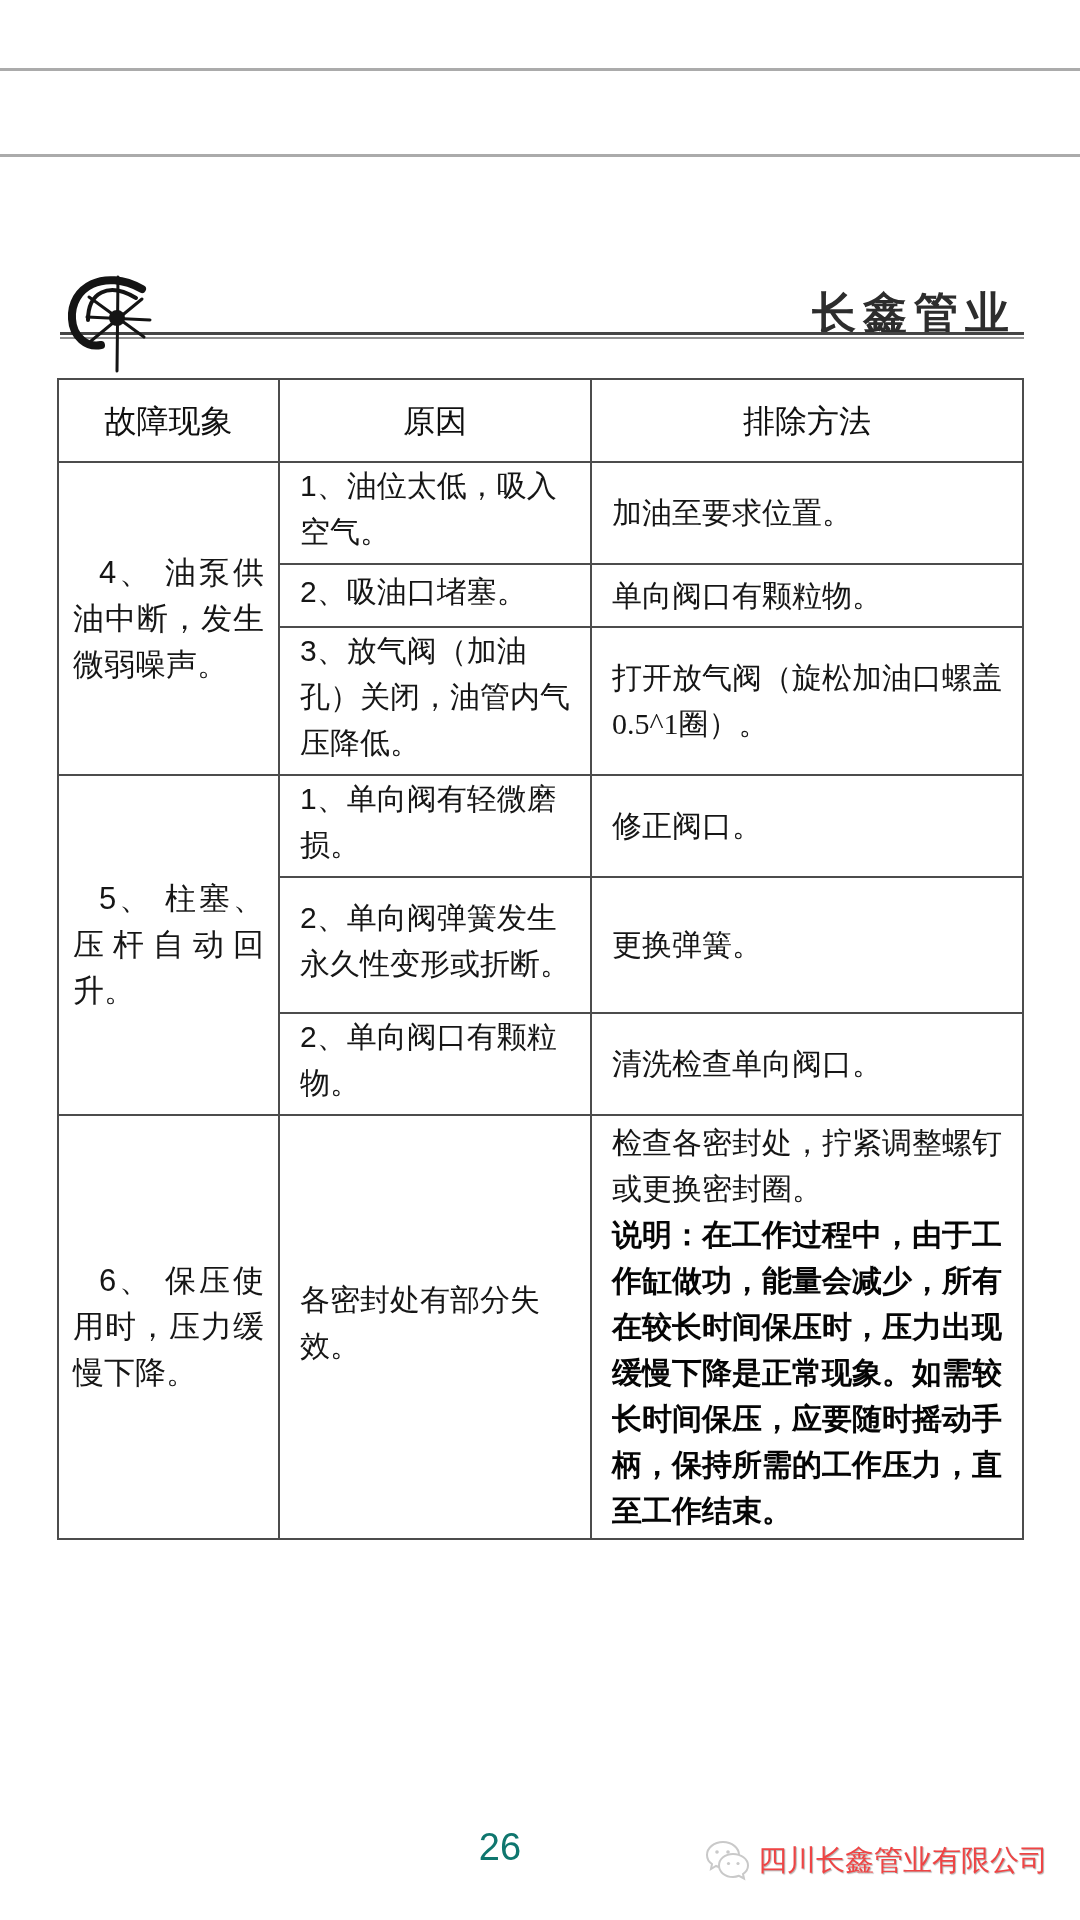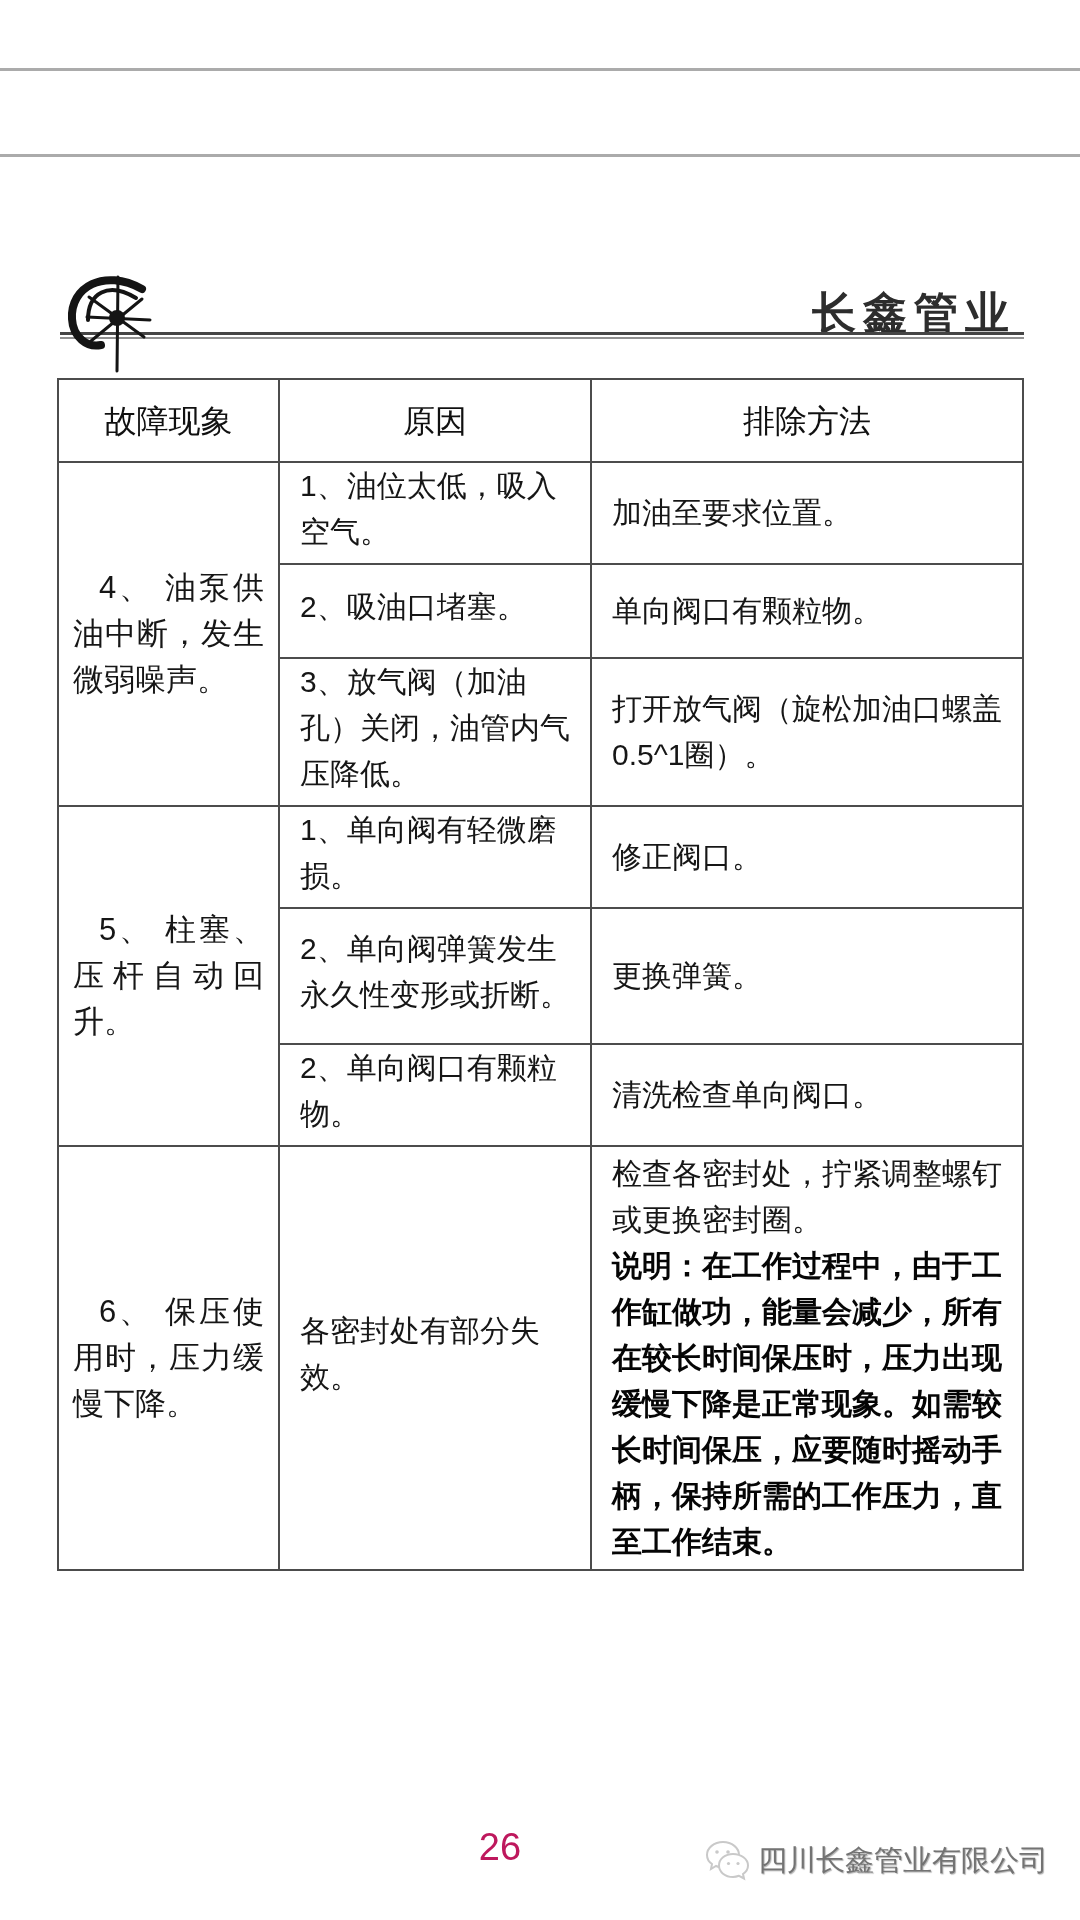--- a/index.html
+++ b/index.html
@@ -32,41 +32,41 @@
   .fault-table td,.fault-table th{
     border:2px solid #4c4c4c;vertical-align:middle;
     font-weight:400;overflow:hidden;
   }
   .fault-table th{font-size:32px;text-align:center;color:#101010;}
   td.fault-cell{
     text-align:justify;text-align-last:left;padding:0 14px;text-indent:26px;
     font-size:31px;line-height:46px;
   }
   td.cause{padding:0 12px 8px 20px;text-align:left;}
-  td.remedy{padding:0 14px 0 20px;text-align:left;}
+  td.remedy{padding:0 14px 0 20px;text-align:left;font-family:Liberation Serif, serif;}
   td.remedy .note{font-weight:700;color:#050505;}
   tr.h83{height:83px;border-radius:26px;}
   tr.h85a{height:85px;}
-  tr.h85b{height:94px;}
+  tr.h85b{height:63px;}
   tr.h121{height:121px;border-radius:17px;}
   tr.h82{height:82px;}
   tr.h136{height:136px;}
   tr.h92{height:92px;}
   tr.h424{height:424px;}
 
   .page-number{
     position:absolute;left:430px;top:1826px;width:140px;
-    text-align:center;font-size:38px;color:#be185d;
+    text-align:center;font-size:38px;color:#0f766e;
   }
   .watermark{
     position:absolute;right:32px;top:1834px;height:54px;
     display:flex;align-items:center;gap:6px;
   }
   .watermark .wm-text{
-    font-size:29px;color:#737373;letter-spacing:0px;white-space:nowrap;
+    font-size:29px;color:#ef4444;letter-spacing:0px;white-space:nowrap;
     text-shadow:1px 1px 1px #b3b3b3;
   }
 </style>
 </head>
 <body>
 
 <div>
 
   <div class="topline topline-1"></div>
   <div class="topline topline-2"></div>

